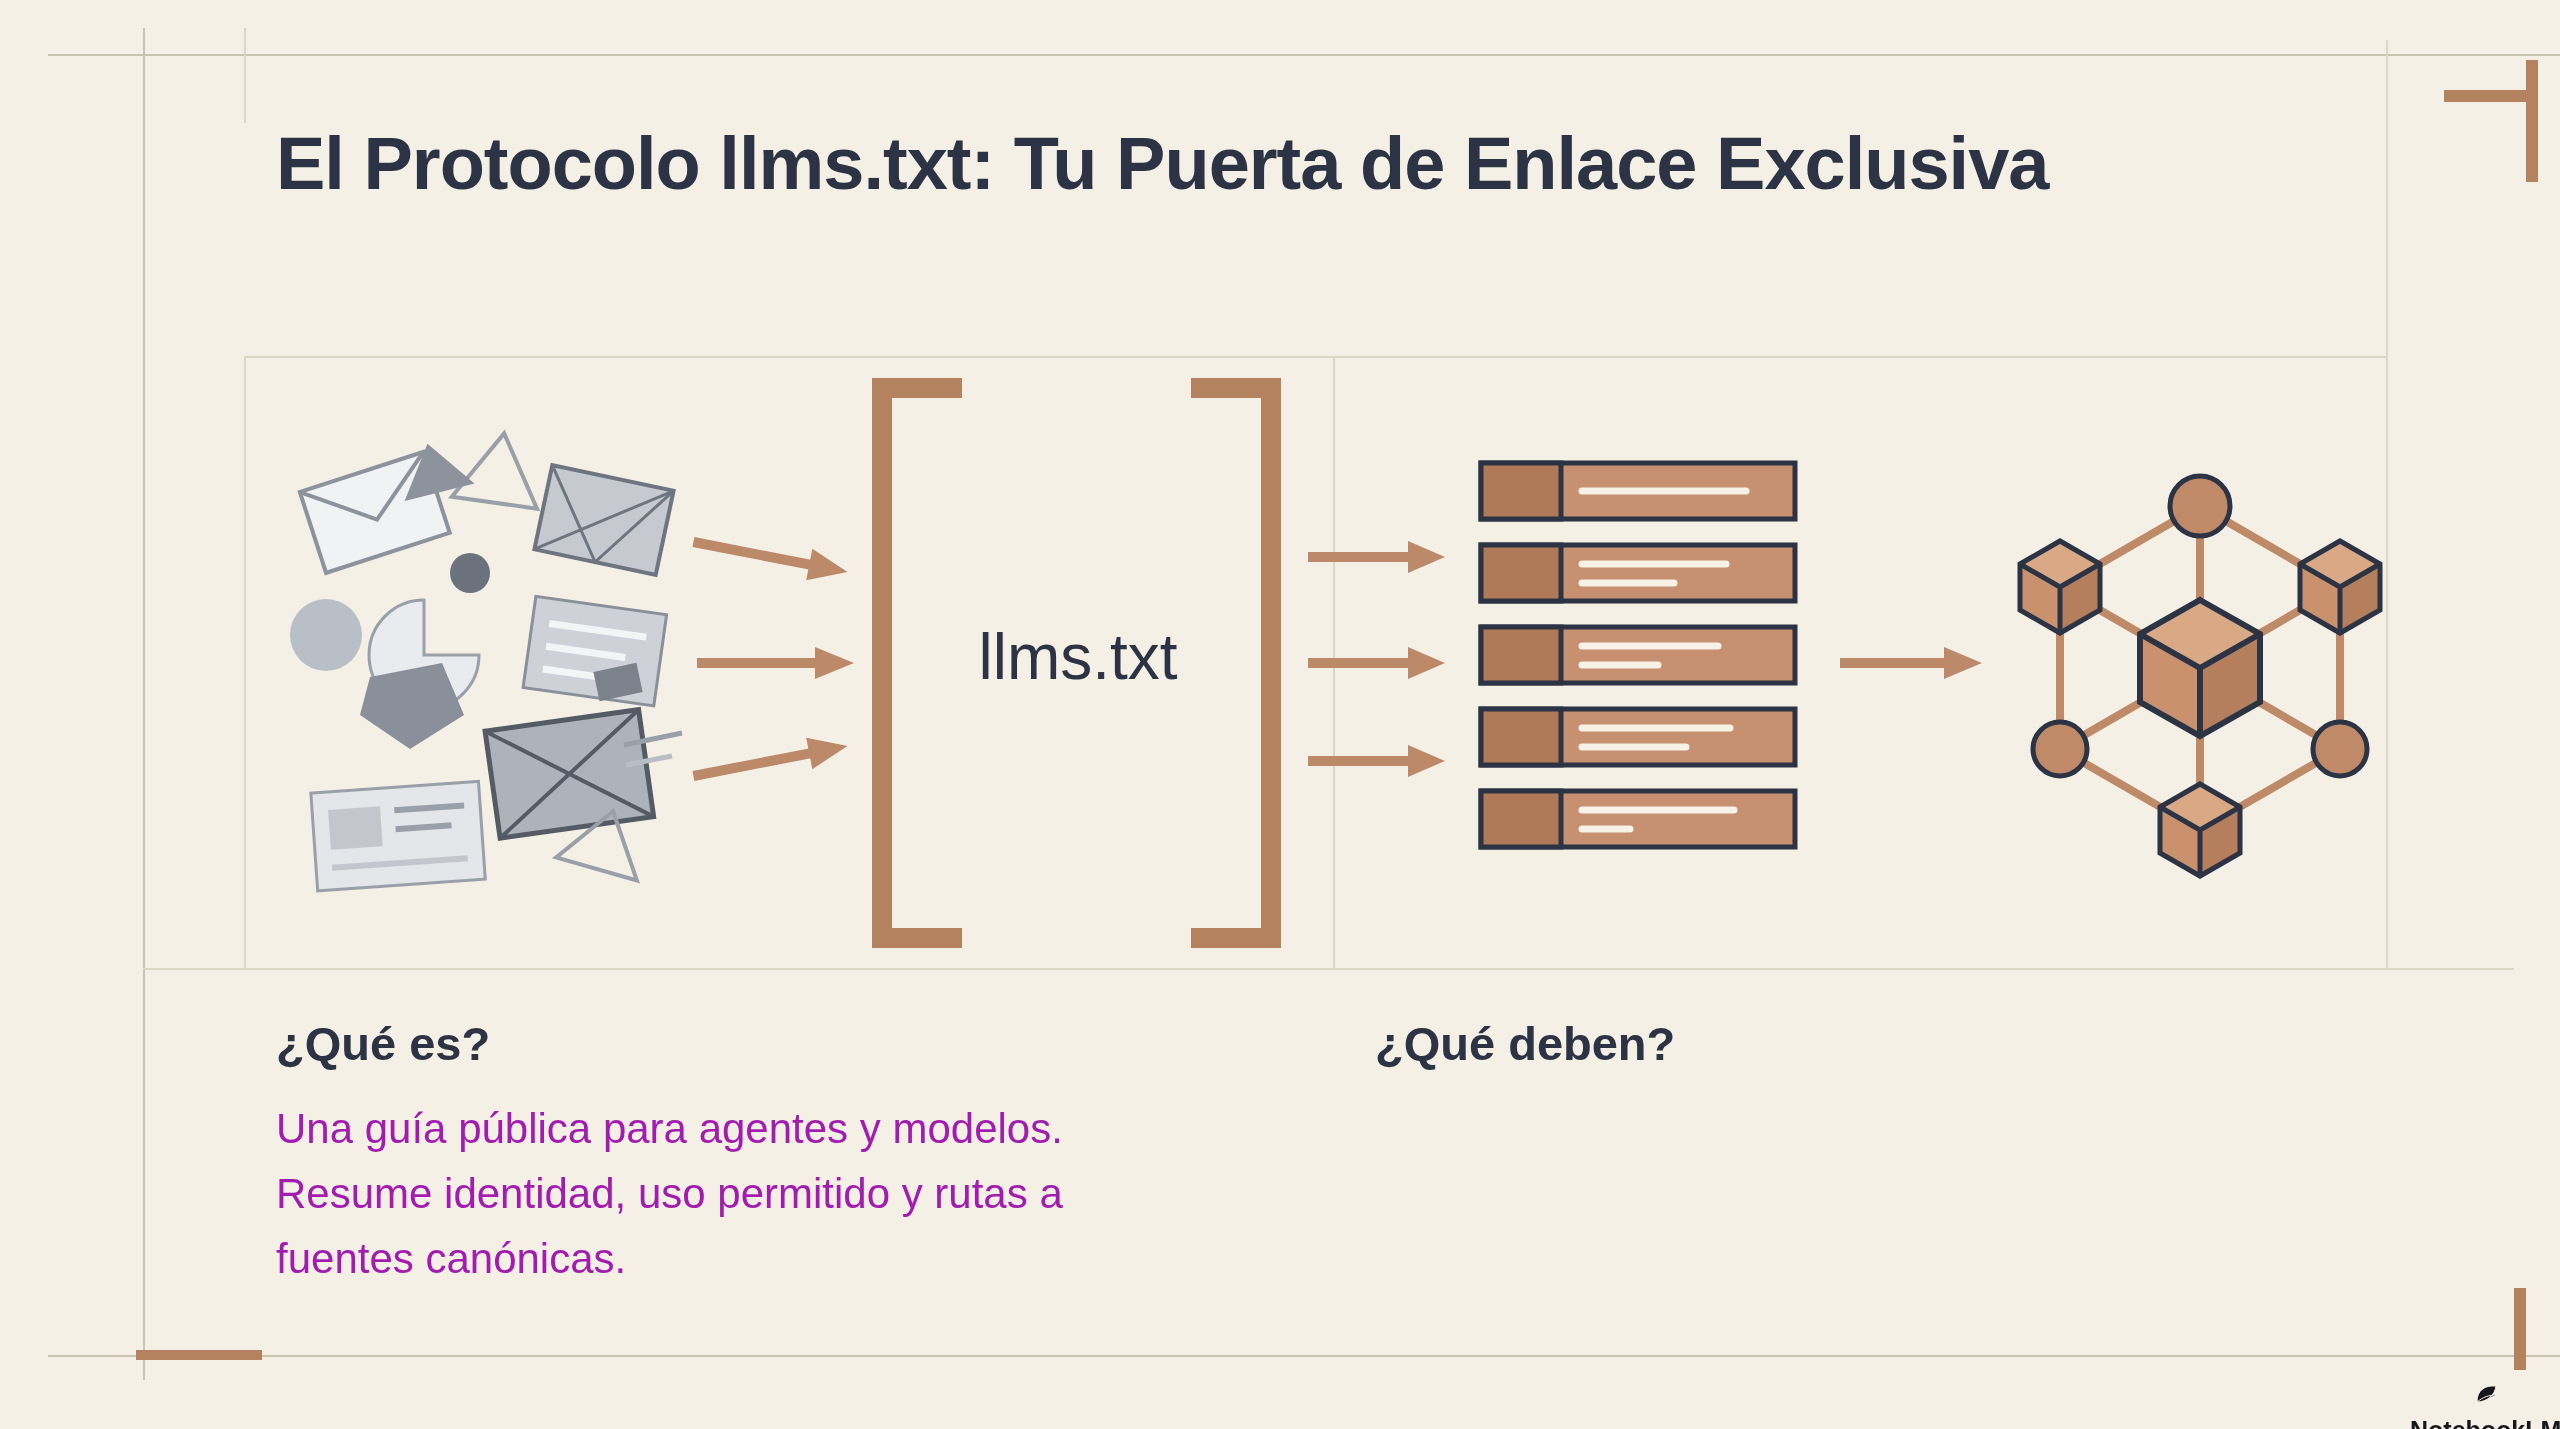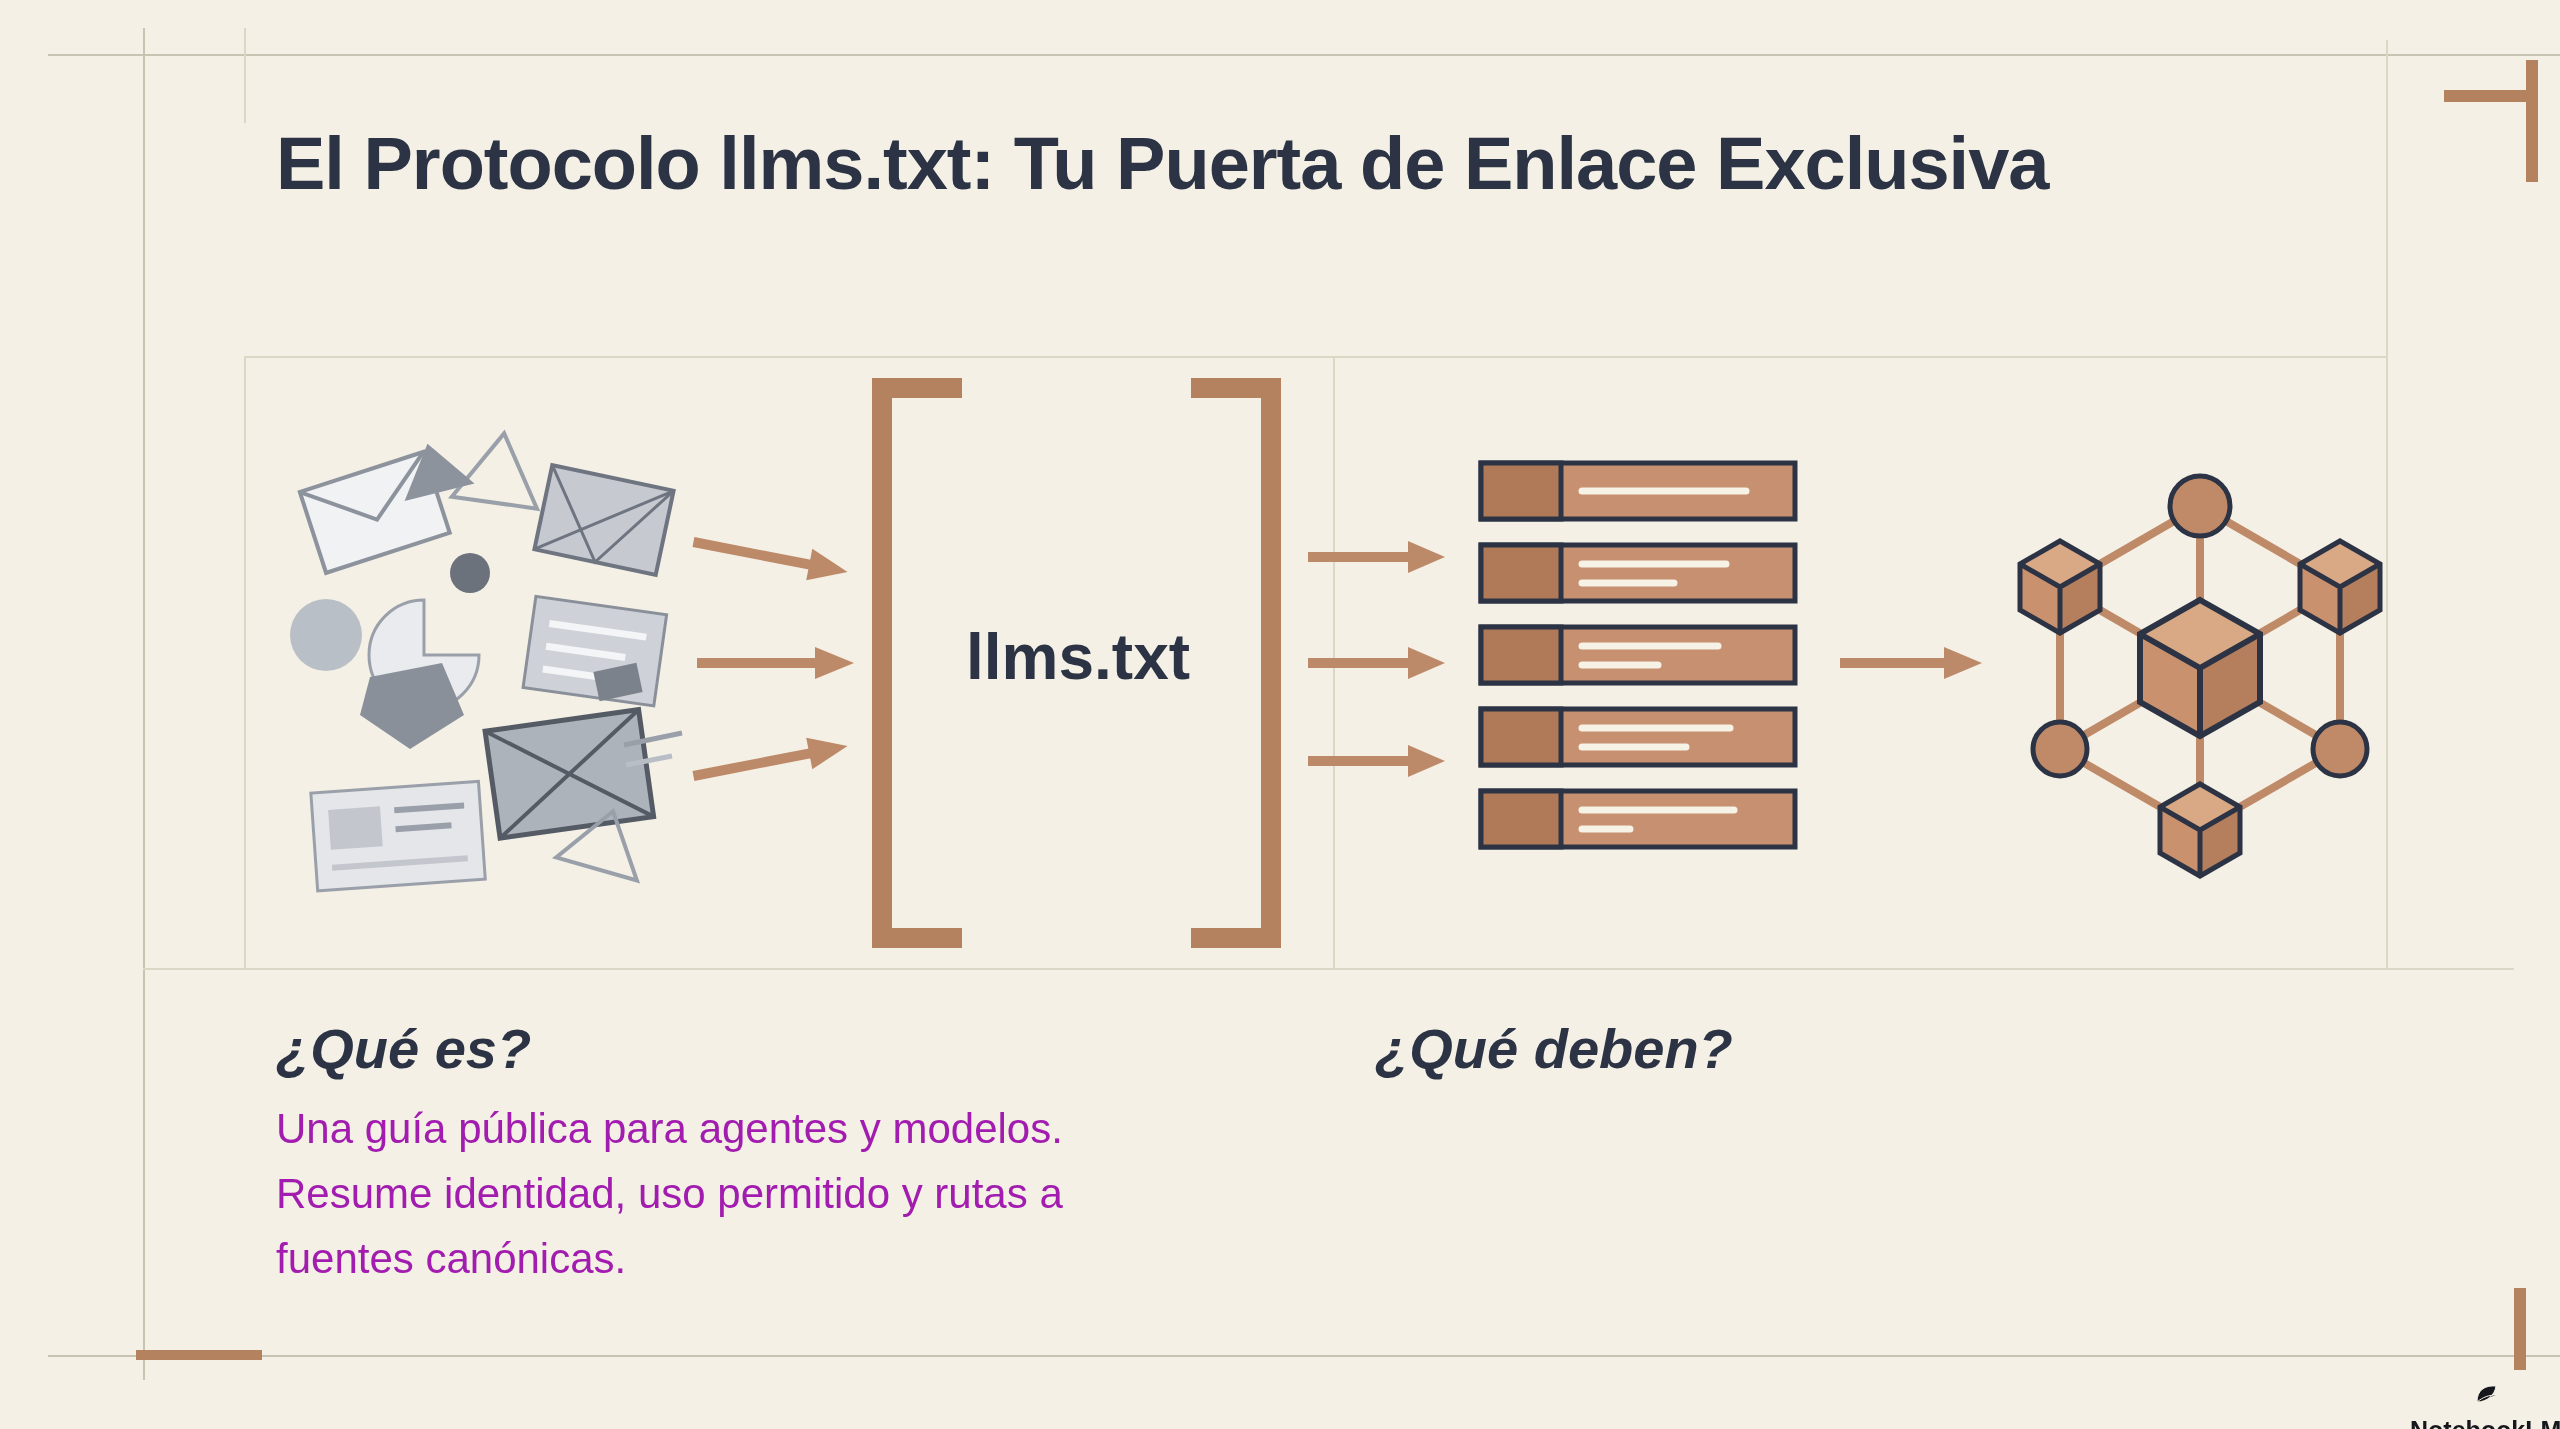--- a/index.html
+++ b/index.html
@@ -14,25 +14,25 @@
   .accent-bar{position:absolute;background:#b5825f;}
   .title{
     position:absolute;left:228px;top:112px;width:1980px;margin:0;
     font-size:74px;font-weight:bold;color:#2b3344;line-height:1.4;letter-spacing:-1px;
   }
   .bracket{position:absolute;top:378px;width:70px;height:530px;}
   .bracket.left{left:824px;border-left:20px solid #b5825f;border-top:20px solid #b5825f;border-bottom:20px solid #b5825f;}
   .bracket.right{left:1143px;border-right:20px solid #b5825f;border-top:20px solid #b5825f;border-bottom:20px solid #b5825f;}
   .gateway-label{
     position:absolute;left:830px;top:620px;width:400px;margin:0;text-align:center;
-    font-size:64px;font-weight:bold;color:#2b3344;
+    font-size:64px;font-weight:normal;color:#2b3344;
   }
   .arrow{position:absolute;}
   svg.block{position:absolute;}
-  .section-heading{position:absolute;margin:0;font-size:56px;font-weight:bold;color:#2b3344;font-style:italic;}
+  .section-heading{position:absolute;margin:0;font-size:47px;font-weight:bold;color:#2b3344;}
   .section-body{position:absolute;margin:0;font-size:42px;line-height:1.55;color:#a21caf;}
   .footer-brand{
     position:absolute;left:2362px;top:1381px;display:flex;align-items:center;gap:9px;
     color:#15171c;font-size:25px;font-weight:bold;flex-direction:column;
   }
 </style>
 </head>
 <body>
 
 <div class="canvas">

